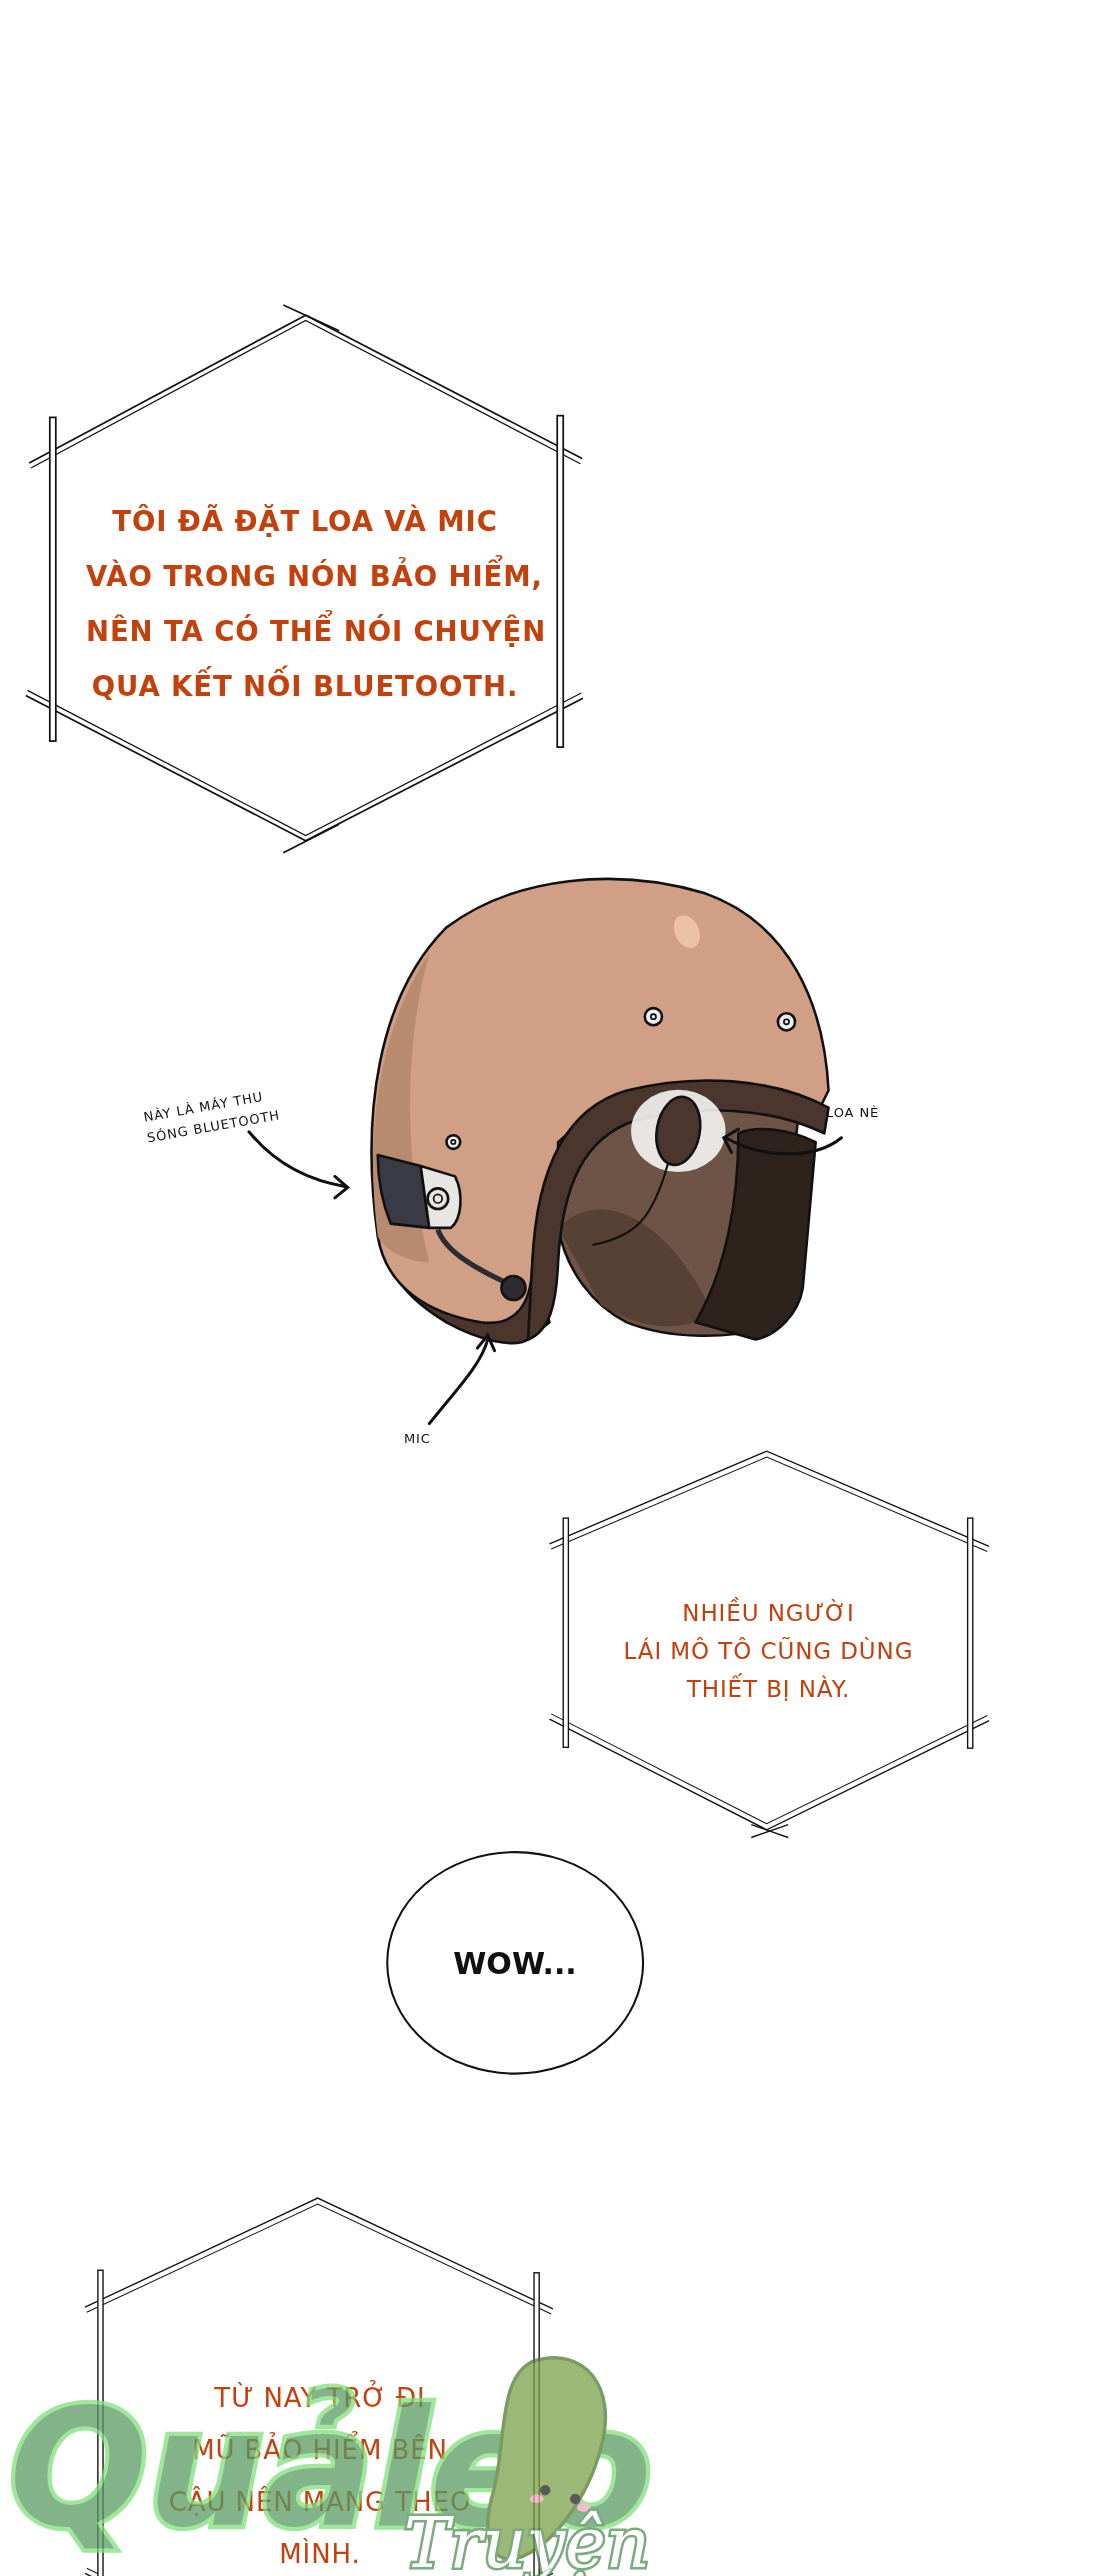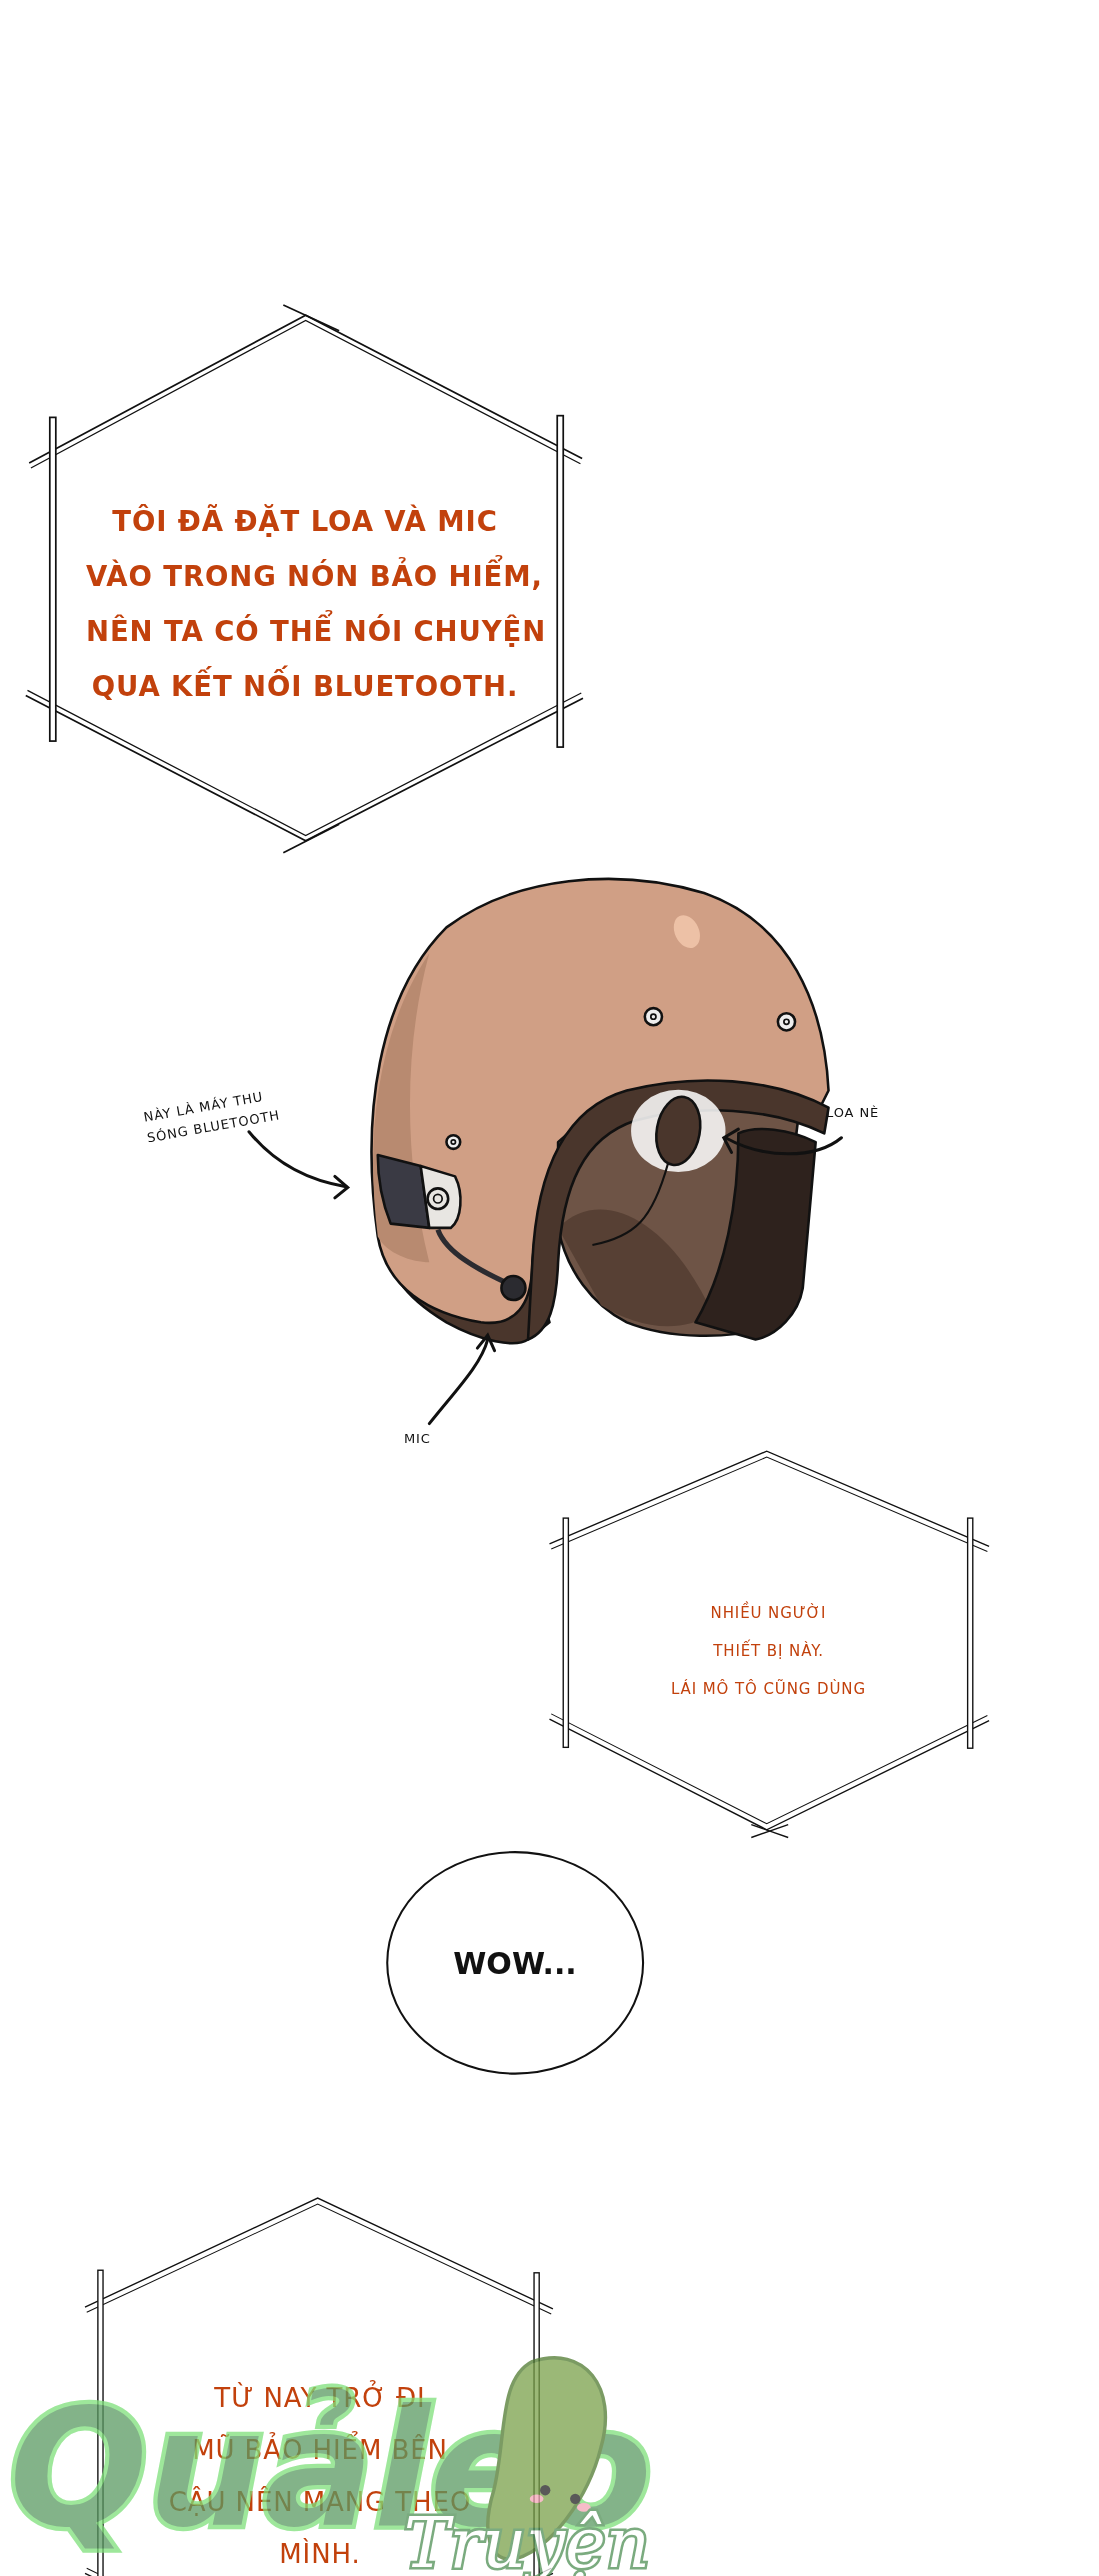--- a/index.html
+++ b/index.html
@@ -1,21 +1,21 @@
 <!DOCTYPE html>
 <html style="font-size:13.7px"><head>
 <meta charset="utf-8">
 <style>
   html, body { margin: 0; padding: 0; background: #ffffff; }
   body { width: 1099px; height: 2576px; position: relative; overflow: hidden; font-family: "DejaVu Sans", sans-serif; }
   .layer { position: absolute; left: 0; top: 0; width: 1099px; height: 2576px; }
   .bubble-text { position: absolute; text-align: center; color: #c2410c; font-family: "DejaVu Sans", sans-serif; font-weight: bold; text-transform: uppercase; letter-spacing: 0.9px; }
   .bubble-text div { white-space: nowrap; }
   .t1 { left: 86px; width: 438px; top: 494px; font-size: 27.5px; line-height: 55px; }
-  .t2 { left: 601px; width: 335px; top: 1594px; font-size: 15px; line-height: 38px; font-weight: normal; }
+  .t2 { left: 601px; width: 335px; top: 1594px; font-size: 23px; line-height: 38px; font-weight: normal; }
   .t3 { left: 112px; width: 416px; top: 2372px; font-size: 26px; line-height: 52px; font-weight: normal; }
   .wow { position: absolute; left: 387px; top: 1852px; width: 256px; height: 222px; display: flex; align-items: center; justify-content: center; font-size: 30px; font-weight: bold; color: #111; }
   .label { position: absolute; color: #111; font-family: "DejaVu Sans", sans-serif; font-size: 13px; letter-spacing: 0.9px; white-space: nowrap; }
   .lbl-bt { left: 142px; top: 1108px; transform: rotate(-10deg); transform-origin: left top; line-height: 20.6px; }
   .lbl-loa { left: 826px; top: 1105px; }
   .lbl-mic { left: 404px; top: 1431px; }
   .watermark { position: absolute; left: 0; top: 2353px; width: 653px; height: 223px; pointer-events: none; }
 </style>
 </head>
 <body>
@@ -108,22 +108,22 @@
 
 <div class="bubble-text t1">
   <div>TÔI ĐÃ ĐẶT LOA VÀ MIC</div>
   <div>VÀO TRONG NÓN BẢO HIỂM,</div>
   <div>NÊN TA CÓ THỂ NÓI CHUYỆN</div>
   <div>QUA KẾT NỐI BLUETOOTH.</div>
 </div>
 
 <div class="bubble-text t2">
   <div>NHIỀU NGƯỜI</div>
+  <div>LÁI MÔ TÔ CŨNG DÙNG</div>
   <div>THIẾT BỊ NÀY.</div>
-  <div>LÁI MÔ TÔ CŨNG DÙNG</div>
 </div>
 
 <div class="wow">
   <span>WOW...</span>
 </div>
 
 <div class="bubble-text t3">
   <div>TỪ NAY TRỞ ĐI</div>
   <div>MŨ BẢO HIỂM BÊN</div>
   <div>CẬU NÊN MANG THEO</div>

